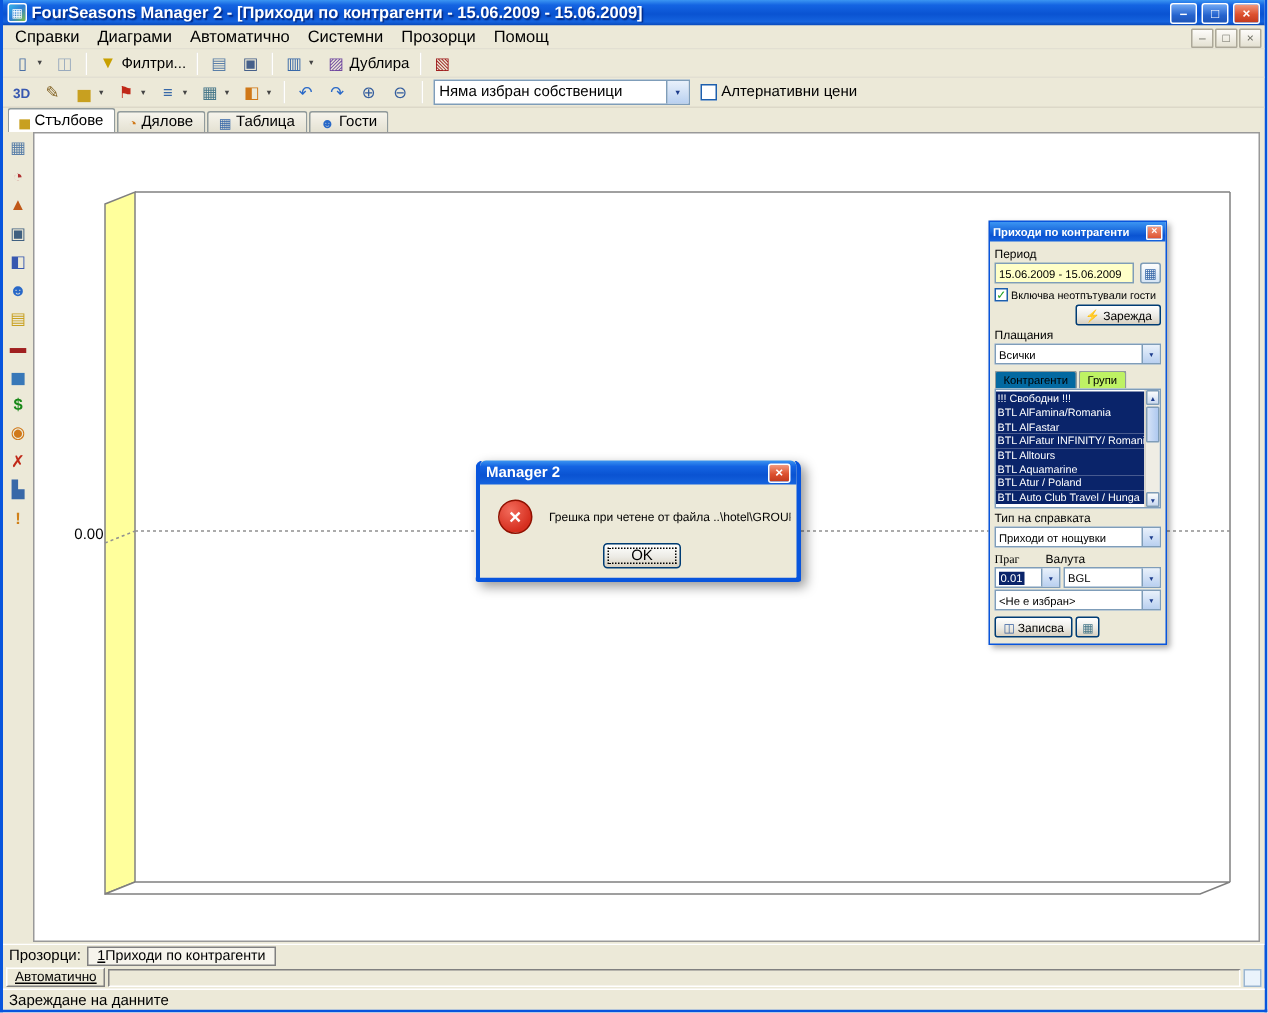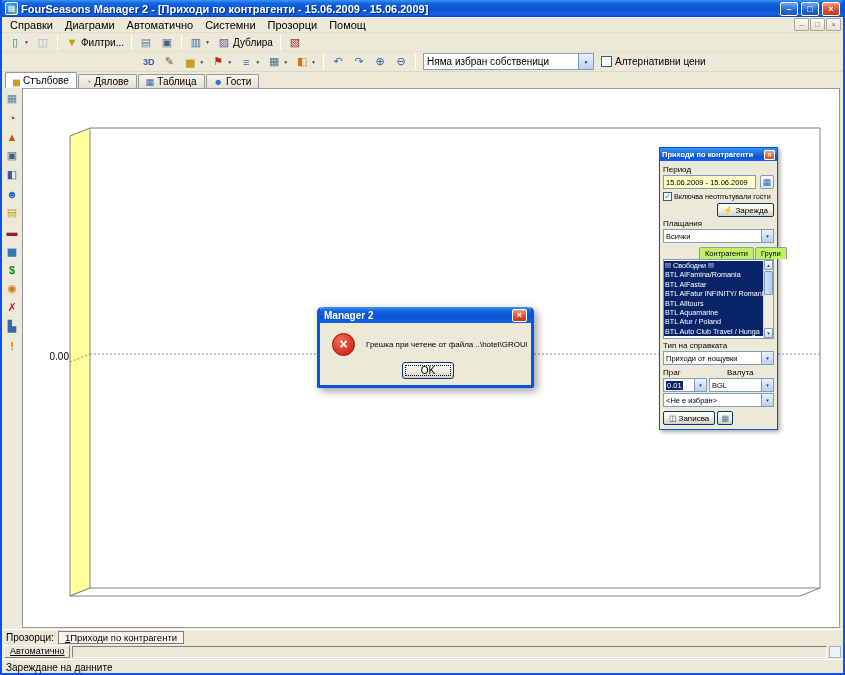--- a/index.html
+++ b/index.html
@@ -16,31 +16,31 @@
   .app-icon { width:13px; height:13px; background:linear-gradient(135deg,#35B6E8 0%,#2F7FD6 50%,#7DC242 100%);
               border:1px solid #fff; color:#fff; font-size:8px; line-height:11px; text-align:center; border-radius:2px; }
   .title-text { flex:1; color:#fff; font-weight:bold; font-size:11px; white-space:nowrap; overflow:hidden;
                 text-shadow:1px 1px 1px #00257D; }
   .cap-btn { width:18px; height:14px; border:1px solid #fff; border-radius:2px; color:#fff; font-size:9px;
              line-height:12px; text-align:center; background:linear-gradient(180deg,#6FA8F4,#2563CE 60%,#1E55B8);
              font-weight:bold; }
   .cap-btn.close { background:linear-gradient(180deg,#F2997E,#DD512F 55%,#C23A1E); }
 
   
-  .menubar { height:16px; flex:0 0 16px; display:flex; align-items:center; font-size:11px; padding:0 2px;
+  .menubar { height:16px; flex:0 0 16px; display:flex; align-items:flex-end; font-size:11px; padding:0 2px;
              background:#ECE9D8; border-bottom:1px solid #E2DFD2; }
   .menu-item { padding:1px 6px; }
   .menu-spacer { flex:1; }
   .mdi-btn { width:15px; height:13px; border:1px solid #ACA899; background:linear-gradient(#FDFCFA,#E4E1D2);
              color:#6B6B60; font-size:8px; line-height:11px; text-align:center; margin-left:1px; border-radius:1px; }
 
   
   .toolbar { display:flex; align-items:center; gap:1px; padding:1px 3px; background:#ECE9D8; }
   .toolbar.t1 { height:19px; flex:0 0 19px; border-bottom:1px solid #E2DFD2; }
-  .toolbar.t2 { height:20px; flex:0 0 20px; border-bottom:1px solid #DCD8C8;justify-content:center; }
+  .toolbar.t2 { height:20px; flex:0 0 20px; border-bottom:1px solid #DCD8C8; }
   .tbtn { height:17px; min-width:19px; display:inline-flex; align-items:center; justify-content:center; gap:2px;
           padding:0 2px; border:1px solid transparent; border-radius:2px; font-size:10px; }
   .ticon { width:14px; height:14px; display:inline-flex; align-items:center; justify-content:center; font-size:11px; }
   .drop { font-size:5px; color:#444; }
   .sep { width:1px; height:15px; background:#C9C5B5; border-right:1px solid #FFF; margin:0 3px; }
   .disabled { opacity:.45; }
   .i-page { color:#4A6FA5; } .i-save { color:#355E9E; } .i-funnel { color:#C8A000; }
   .i-prev { color:#5A7FA8; } .i-print { color:#46608A; } .i-copy { color:#3868A8; }
   .i-dup { color:#7048A0; } .i-book { color:#A02020; } .i-pencil { color:#806020; }
   .i-bars { color:#C8A020; } .i-flag { color:#C02818; } .i-axes { color:#3868A8; }
@@ -113,33 +113,33 @@
             background:linear-gradient(#FFFFFF,#ECEBE5 55%,#D8D0C0); }
   .bolt { color:#D8A000; font-size:8px; } .disk { color:#355E9E; font-size:8px; } .gridic { color:#48788A; font-size:8px; }
   .scombo { background:#fff; border:1px solid #7F9DB9; display:flex; align-items:center; height:14px; margin-top:1px; }
   .scombo .val { flex:1; padding:0 2px; font-size:7.5px; white-space:nowrap; overflow:hidden; }
   .scombo .arrow { width:12px; align-self:stretch; border-left:1px solid #7F9DB9; font-size:4.5px; color:#1D3C8C;
                    display:flex; align-items:center; justify-content:center;
                    background:linear-gradient(180deg,#E9F1FB,#B9D0F0); }
   .ptabs { display:flex; margin-top:4px; }
   .ptab { font-size:7.5px; padding:1px 5px; border:1px solid #919B9C; border-bottom:none;
           border-radius:2px 2px 0 0; background:#bef264; margin-right:1px; }
-  .ptab.active { background:#bef264;margin-left:36px; }
+  .ptab.active { background:#0369a1; }
   .plist { display:flex; height:80px; border:1px solid #7F9DB9; background:#fff; }
   .plist-items { flex:1; overflow:hidden; padding-top:1px; }
   .plist-item { font-size:7.2px; line-height:9.4px; padding:0 1px; white-space:nowrap; overflow:hidden; }
   .plist-item.selected { background:#0A246A; color:#fff; }
   .pscroll { flex:0 0 10px; display:flex; flex-direction:column; background:#EFEDE4; border-left:1px solid #D8D4C8; }
   .sc-arr { height:10px; border:1px solid #7F9DB9; border-radius:1px; font-size:4.5px; color:#1D3C8C;
             display:flex; align-items:center; justify-content:center; background:linear-gradient(#FDFDFD,#C9D9F0); }
   .sc-thumb { height:24px; margin:1px 0; border:1px solid #7F9DB9; border-radius:1px;
               background:linear-gradient(90deg,#D5E2F7,#AFC9F0); }
   .sc-track { flex:1; }
   .two-col { display:flex; margin-top:3px; }
-  .two-col .c1 { width:64px; } .two-col .c2 { flex:1; }
+  .two-col .c1 { width:34px;font-family:Liberation Serif, serif; } .two-col .c2 { flex:1; }
   .in-row { display:flex; gap:2px; }
   .thr-combo { width:44px; } .cur-combo { flex:1; }
   .sel-text { background:#0A246A; color:#fff; padding:0 1px; }
   .save-row { display:flex; gap:2px; margin-top:4px; }
   .sq-btn { width:16px; padding:0; }
 
   
   .dialog { position:absolute; left:317px; top:307px; width:217px; z-index:50;
             border:3px solid #0855DD; border-top:none; border-radius:5px 5px 2px 2px;
             box-shadow:3px 3px 8px rgba(0,0,0,.4); background:#ECE9D8; }

